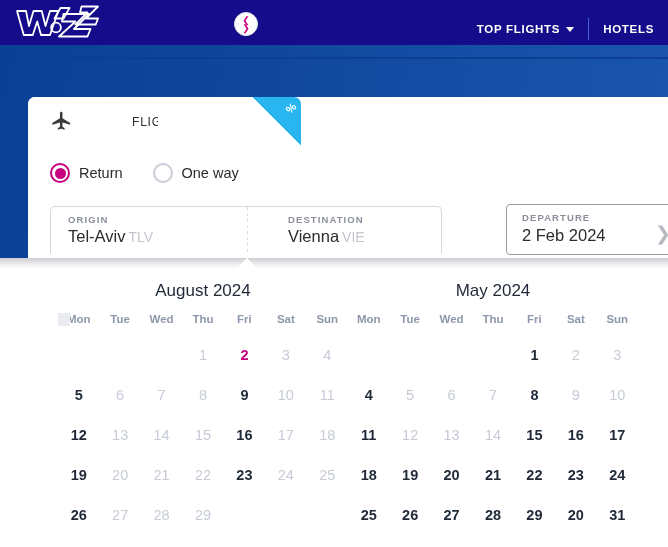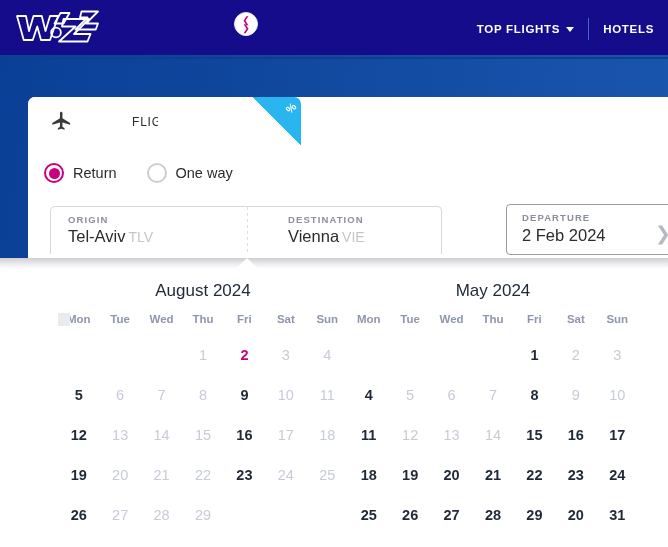--- a/index.html
+++ b/index.html
@@ -10,21 +10,21 @@
     position:relative;
     -webkit-font-smoothing:antialiased;
   }
 
   
   #bg-blue-body {
     position:absolute; left:0; top:0; width:668px; height:258px;
     background:linear-gradient(100deg,#0A3F96 0%,#11499F 45%,#1A55AE 100%);
   }
   #topbar {
-    position:absolute; left:0; top:0; width:668px; height:55px;
+    position:absolute; left:0; top:0; width:668px; height:45px;
     background:#140C8A;
     display:flex; align-items:center;
   }
   #topbar-accent {
     position:absolute; left:0; top:57px; width:668px; height:2px;
     background:#0C3E92;
   }
 
   
   #logo { margin-left:11px; width:90px; height:40px; display:block; }
@@ -67,21 +67,21 @@
   #hotels-badge {
     position:absolute; right:0; top:0; width:48px; height:48px;
     background:linear-gradient(225deg,#29B6F0 0%,#29B6F0 50%,transparent 50.5%);
   }
   #hotels-badge span {
     position:absolute; right:5px; top:5px; color:#fff; font-size:11px;
     font-weight:bold; transform:rotate(-45deg); transform-origin:center;
   }
 
   
-  #trip-type { position:absolute; left:44px; top:163px; display:flex; align-items:center; gap:30px;text-align:center; }
+  #trip-type { position:absolute; left:50px; top:163px; display:flex; align-items:center; gap:30px;text-align:center; }
   .radio-wrap { display:flex; align-items:center; gap:9px; cursor:pointer; }
   .radio {
     width:20px;height:20px;border-radius:50%;border:2px solid #C9CDD6;
     display:flex;align-items:center;justify-content:center;flex:none;
   }
   .radio.checked { border-color:#C6007E; }
   .radio.checked::after { content:""; width:11px;height:11px;border-radius:50%;background:#C6007E; }
   .radio-label { font-size:14.5px; color:#2C2C2C; }
 
   

